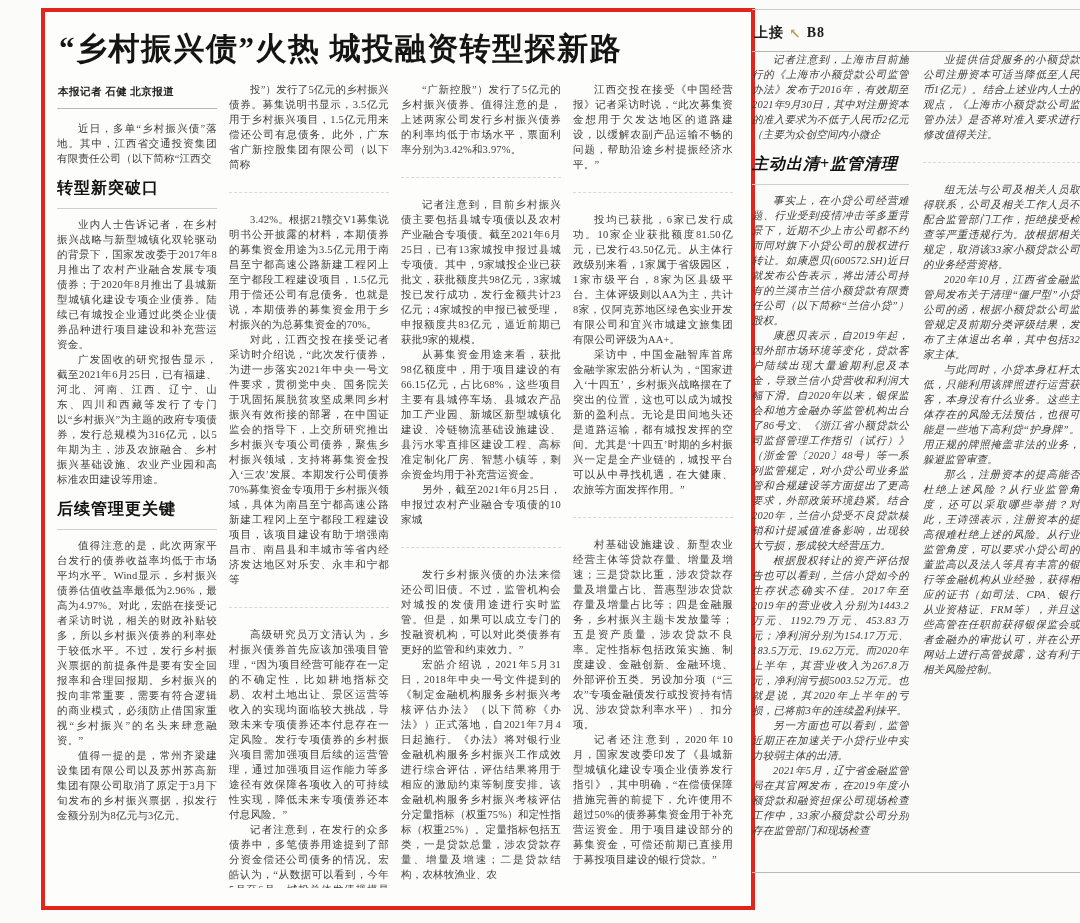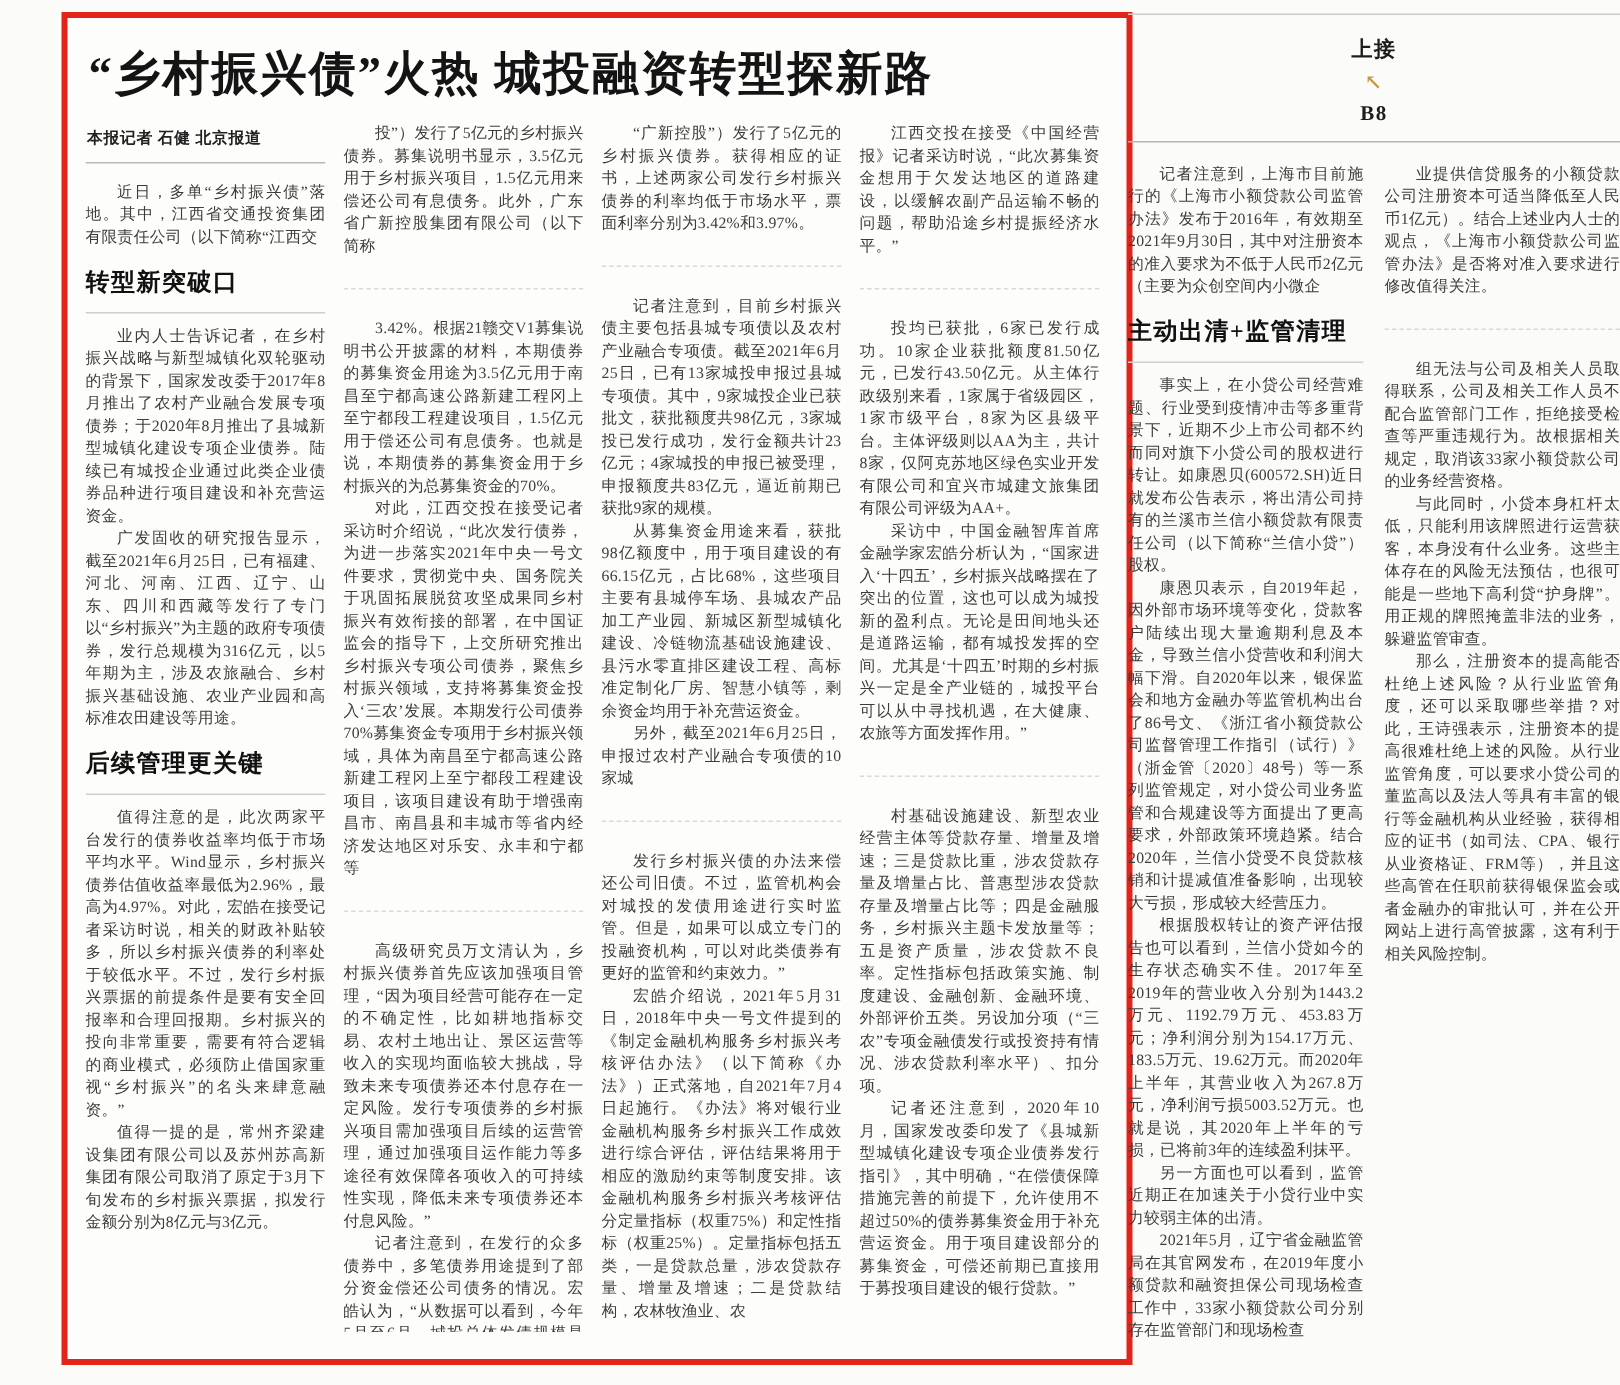--- a/index.html
+++ b/index.html
@@ -56,24 +56,23 @@
 
   
   .cont { position:absolute; left:752px; top:0; width:328px; height:923px; overflow:hidden; }
   .cont-rule-top { border-top:1px solid #cccccc; margin-top:9px; }
   .cont-header {
     display:flex; align-items:center; gap:5px;
     padding:14px 2px 9px 2px;
     border-bottom:1px solid #b5b5b5;
     font-weight:bold; font-size:14px; color:#1d1d1d;
     letter-spacing:1px;
-    flex-direction:column;
   }
   .cont-arrow { color:#c59a48; font-size:14px; font-weight:bold; }
-  .cont-cols { display:flex; gap:14px; margin-top:14px; height:812px; overflow:hidden; }
+  .cont-cols { display:flex; gap:14px; height:812px; overflow:hidden;font-style:italic; }
   .cont-col { width:157px; flex:0 0 auto; overflow:hidden; text-align:justify; }
   .cont-bottom-rule { border-top:1px solid #b9b9b9; margin-top:8px; }
 </style>
 </head>
 <body>
 
 <div class="page">
 
   <div class="main-box">
     <h1 class="title">“乡村振兴债”火热 城投融资转型探新路</h1>
@@ -96,21 +95,21 @@
         <p class="para">投”）发行了5亿元的乡村振兴债券。募集说明书显示，3.5亿元用于乡村振兴项目，1.5亿元用来偿还公司有息债务。此外，广东省广新控股集团有限公司（以下简称</p>
         <div class="brk"></div>
         <p class="para">3.42%。根据21赣交V1募集说明书公开披露的材料，本期债券的募集资金用途为3.5亿元用于南昌至宁都高速公路新建工程冈上至宁都段工程建设项目，1.5亿元用于偿还公司有息债务。也就是说，本期债券的募集资金用于乡村振兴的为总募集资金的70%。</p>
         <p class="para">对此，江西交投在接受记者采访时介绍说，“此次发行债券，为进一步落实2021年中央一号文件要求，贯彻党中央、国务院关于巩固拓展脱贫攻坚成果同乡村振兴有效衔接的部署，在中国证监会的指导下，上交所研究推出乡村振兴专项公司债券，聚焦乡村振兴领域，支持将募集资金投入‘三农’发展。本期发行公司债券70%募集资金专项用于乡村振兴领域，具体为南昌至宁都高速公路新建工程冈上至宁都段工程建设项目，该项目建设有助于增强南昌市、南昌县和丰城市等省内经济发达地区对乐安、永丰和宁都等</p>
         <div class="brk"></div>
         <p class="para">高级研究员万文清认为，乡村振兴债券首先应该加强项目管理，“因为项目经营可能存在一定的不确定性，比如耕地指标交易、农村土地出让、景区运营等收入的实现均面临较大挑战，导致未来专项债券还本付息存在一定风险。发行专项债券的乡村振兴项目需加强项目后续的运营管理，通过加强项目运作能力等多途径有效保障各项收入的可持续性实现，降低未来专项债券还本付息风险。”</p>
         <p class="para">记者注意到，在发行的众多债券中，多笔债券用途提到了部分资金偿还公司债务的情况。宏皓认为，“从数据可以看到，今年5月至6月，城投总体发债规模是在下降的，监管机构对城投的发债要求进一步提高。那么，对于一些目前融资较困难的城投来说，可能会通过</p>
       </div>
 
       <div class="col">
-        <p class="para">“广新控股”）发行了5亿元的乡村振兴债券。获得相应的证书，上述两家公司发行乡村振兴债券的利率均低于市场水平，票面利率分别为3.42%和3.97%。</p>
+        <p class="para">“广新控股”）发行了5亿元的乡村振兴债券。值得注意的是，上述两家公司发行乡村振兴债券的利率均低于市场水平，票面利率分别为3.42%和3.97%。</p>
         <div class="brk"></div>
         <p class="para">记者注意到，目前乡村振兴债主要包括县城专项债以及农村产业融合专项债。截至2021年6月25日，已有13家城投申报过县城专项债。其中，9家城投企业已获批文，获批额度共98亿元，3家城投已发行成功，发行金额共计23亿元；4家城投的申报已被受理，申报额度共83亿元，逼近前期已获批9家的规模。</p>
         <p class="para">从募集资金用途来看，获批98亿额度中，用于项目建设的有66.15亿元，占比68%，这些项目主要有县城停车场、县城农产品加工产业园、新城区新型城镇化建设、冷链物流基础设施建设、县污水零直排区建设工程、高标准定制化厂房、智慧小镇等，剩余资金均用于补充营运资金。</p>
         <p class="para">另外，截至2021年6月25日，申报过农村产业融合专项债的10家城</p>
         <div class="brk"></div>
         <p class="para">发行乡村振兴债的办法来偿还公司旧债。不过，监管机构会对城投的发债用途进行实时监管。但是，如果可以成立专门的投融资机构，可以对此类债券有更好的监管和约束效力。”</p>
         <p class="para">宏皓介绍说，2021年5月31日，2018年中央一号文件提到的《制定金融机构服务乡村振兴考核评估办法》（以下简称《办法》）正式落地，自2021年7月4日起施行。《办法》将对银行业金融机构服务乡村振兴工作成效进行综合评估，评估结果将用于相应的激励约束等制度安排。该金融机构服务乡村振兴考核评估分定量指标（权重75%）和定性指标（权重25%）。定量指标包括五类，一是贷款总量，涉农贷款存量、增量及增速；二是贷款结构，农林牧渔业、农</p>
       </div>
 
       <div class="col">
@@ -143,20 +142,21 @@
         <p class="para">康恩贝表示，自2019年起，因外部市场环境等变化，贷款客户陆续出现大量逾期利息及本金，导致兰信小贷营收和利润大幅下滑。自2020年以来，银保监会和地方金融办等监管机构出台了86号文、《浙江省小额贷款公司监督管理工作指引（试行）》（浙金管〔2020〕48号）等一系列监管规定，对小贷公司业务监管和合规建设等方面提出了更高要求，外部政策环境趋紧。结合2020年，兰信小贷受不良贷款核销和计提减值准备影响，出现较大亏损，形成较大经营压力。</p>
         <p class="para">根据股权转让的资产评估报告也可以看到，兰信小贷如今的生存状态确实不佳。2017年至2019年的营业收入分别为1443.2万元、1192.79万元、453.83万元；净利润分别为154.17万元、183.5万元、19.62万元。而2020年上半年，其营业收入为267.8万元，净利润亏损5003.52万元。也就是说，其2020年上半年的亏损，已将前3年的连续盈利抹平。</p>
         <p class="para">另一方面也可以看到，监管近期正在加速关于小贷行业中实力较弱主体的出清。</p>
         <p class="para">2021年5月，辽宁省金融监管局在其官网发布，在2019年度小额贷款和融资担保公司现场检查工作中，33家小额贷款公司分别存在监管部门和现场检查</p>
       </div>
 
       <div class="cont-col">
         <p class="para">业提供信贷服务的小额贷款公司注册资本可适当降低至人民币1亿元）。结合上述业内人士的观点，《上海市小额贷款公司监管办法》是否将对准入要求进行修改值得关注。</p>
         <div class="brk"></div>
         <p class="para">组无法与公司及相关人员取得联系，公司及相关工作人员不配合监管部门工作，拒绝接受检查等严重违规行为。故根据相关规定，取消该33家小额贷款公司的业务经营资格。</p>
+        <p class="para">2020年10月，江西省金融监管局发布关于清理“僵尸型”小贷公司的函，根据小额贷款公司监管规定及前期分类评级结果，发布了主体退出名单，其中包括32家主体。</p>
         <p class="para">与此同时，小贷本身杠杆太低，只能利用该牌照进行运营获客，本身没有什么业务。这些主体存在的风险无法预估，也很可能是一些地下高利贷“护身牌”。用正规的牌照掩盖非法的业务，躲避监管审查。</p>
         <p class="para">那么，注册资本的提高能否杜绝上述风险？从行业监管角度，还可以采取哪些举措？对此，王诗强表示，注册资本的提高很难杜绝上述的风险。从行业监管角度，可以要求小贷公司的董监高以及法人等具有丰富的银行等金融机构从业经验，获得相应的证书（如司法、CPA、银行从业资格证、FRM等），并且这些高管在任职前获得银保监会或者金融办的审批认可，并在公开网站上进行高管披露，这有利于相关风险控制。</p>
       </div>
 
     </div>
     <div class="cont-bottom-rule"></div>
   </div>
 
 </div>
 

